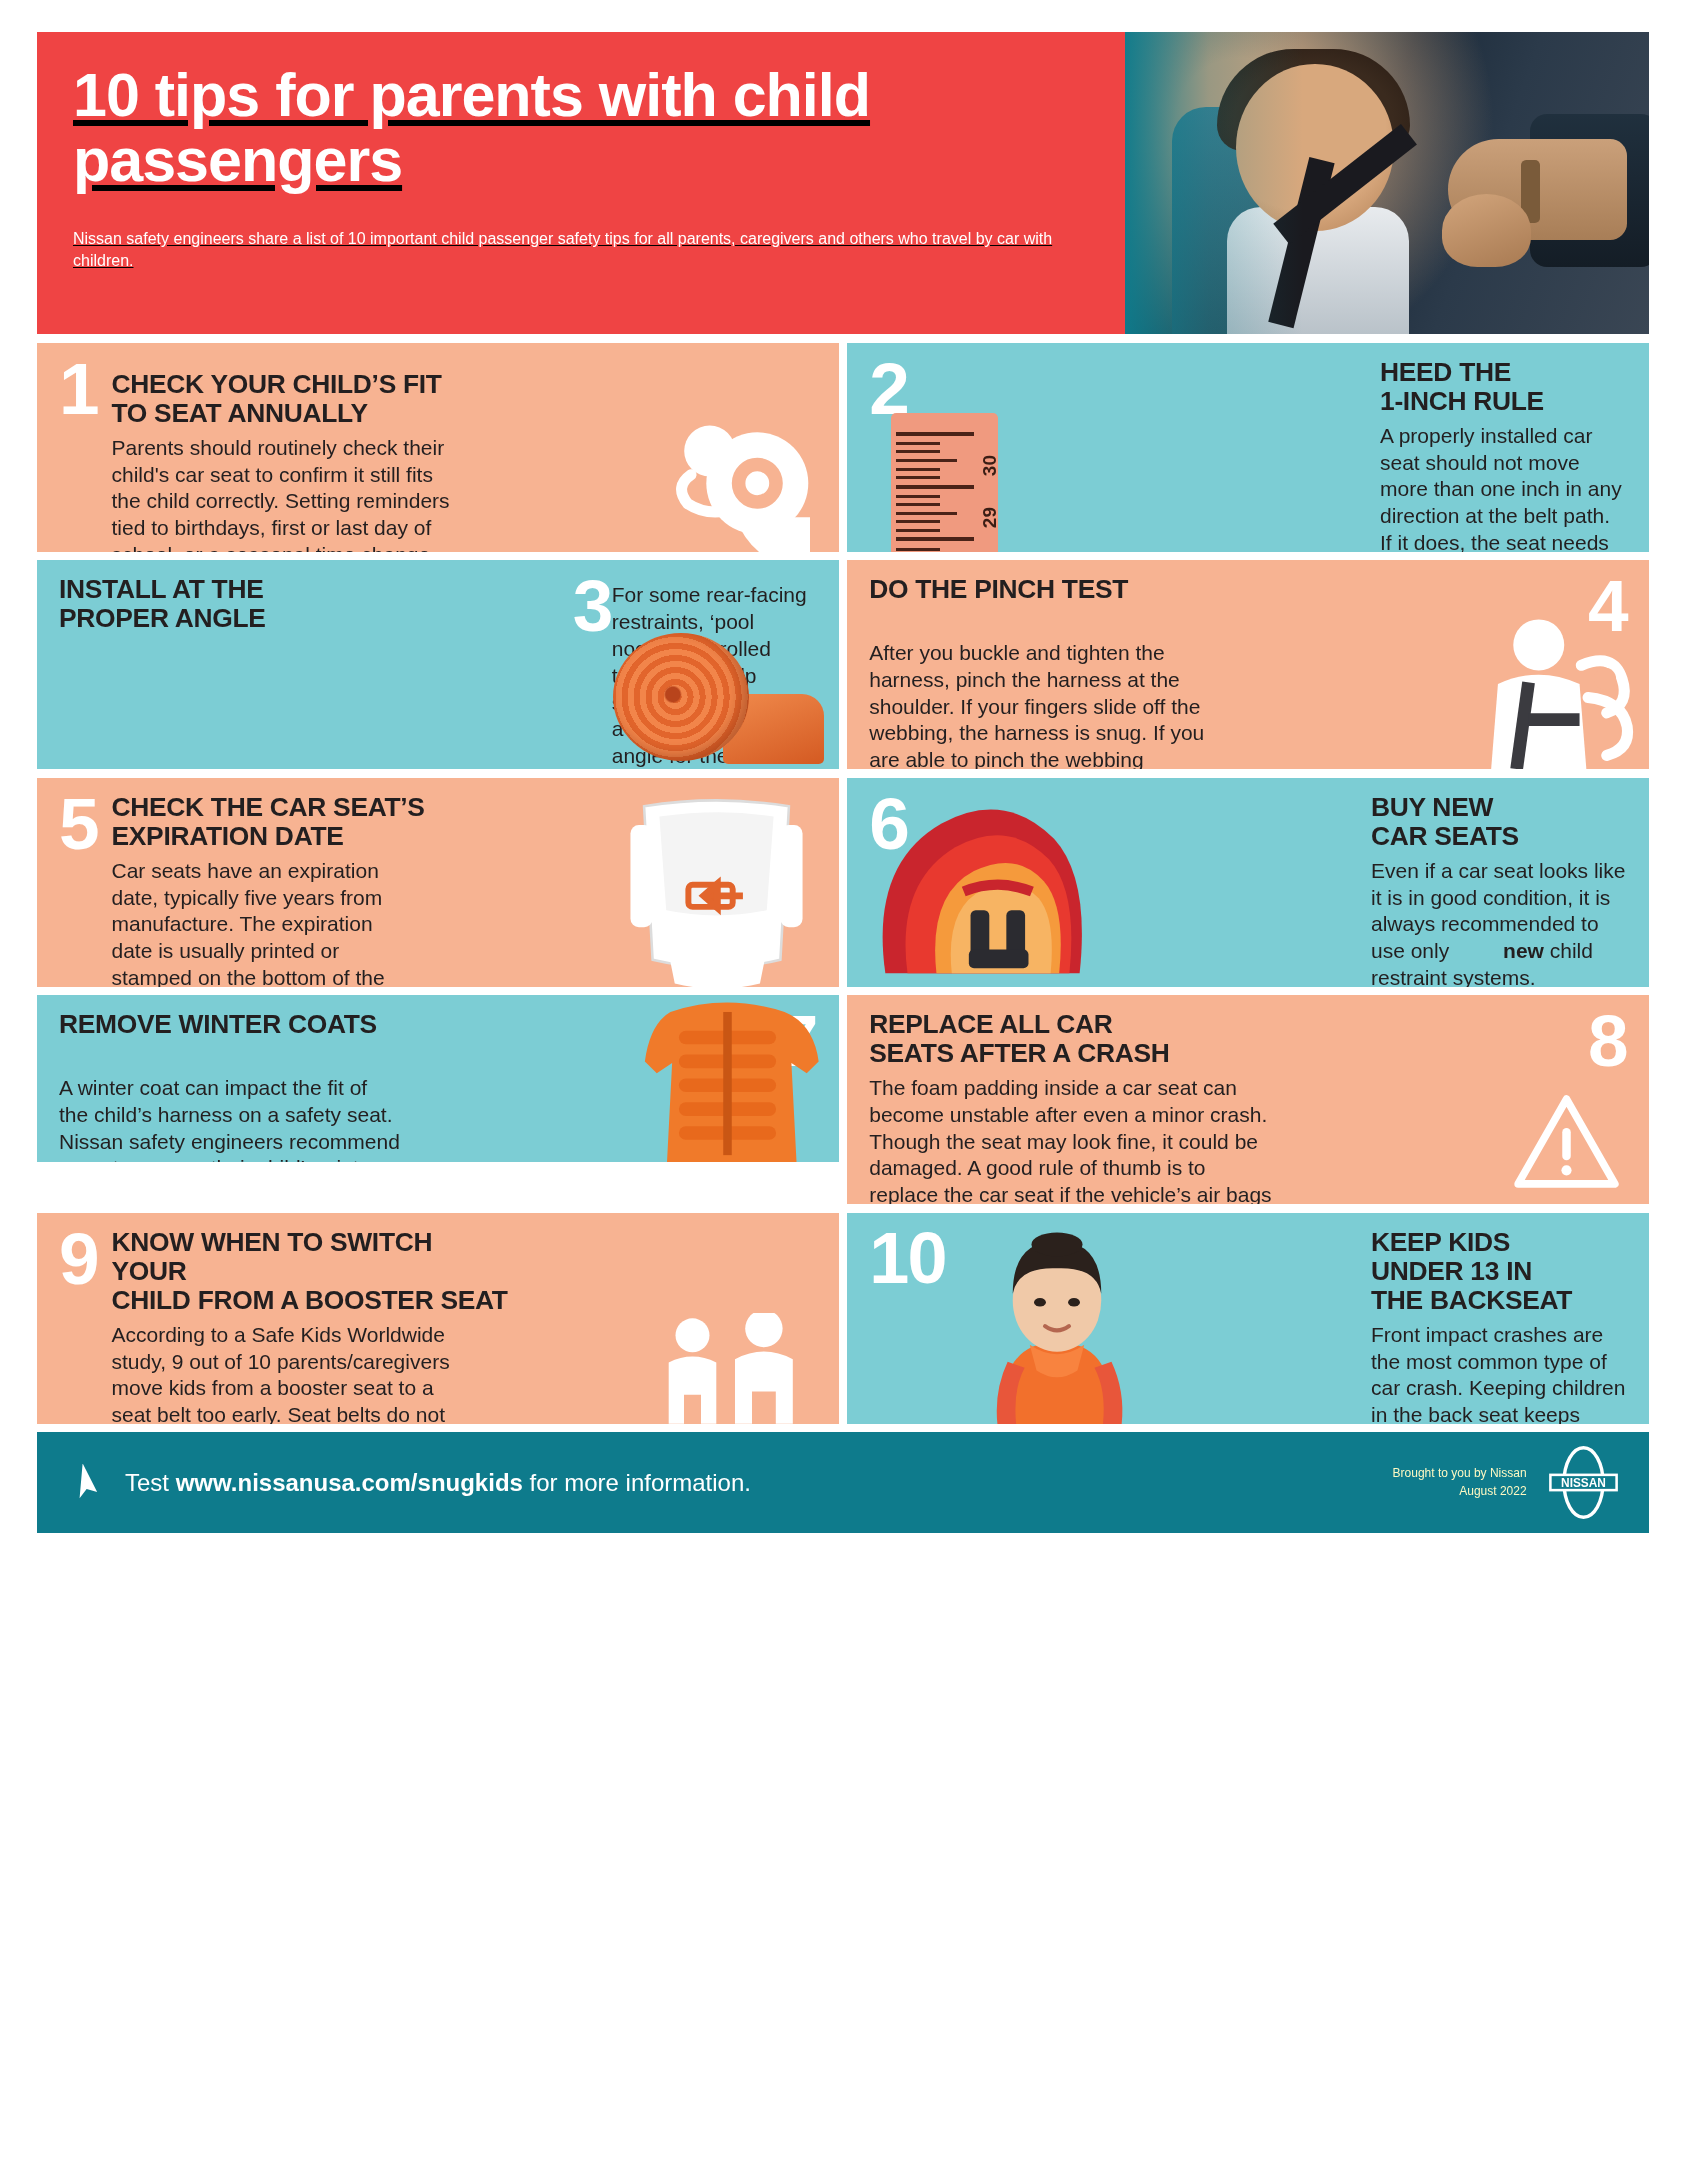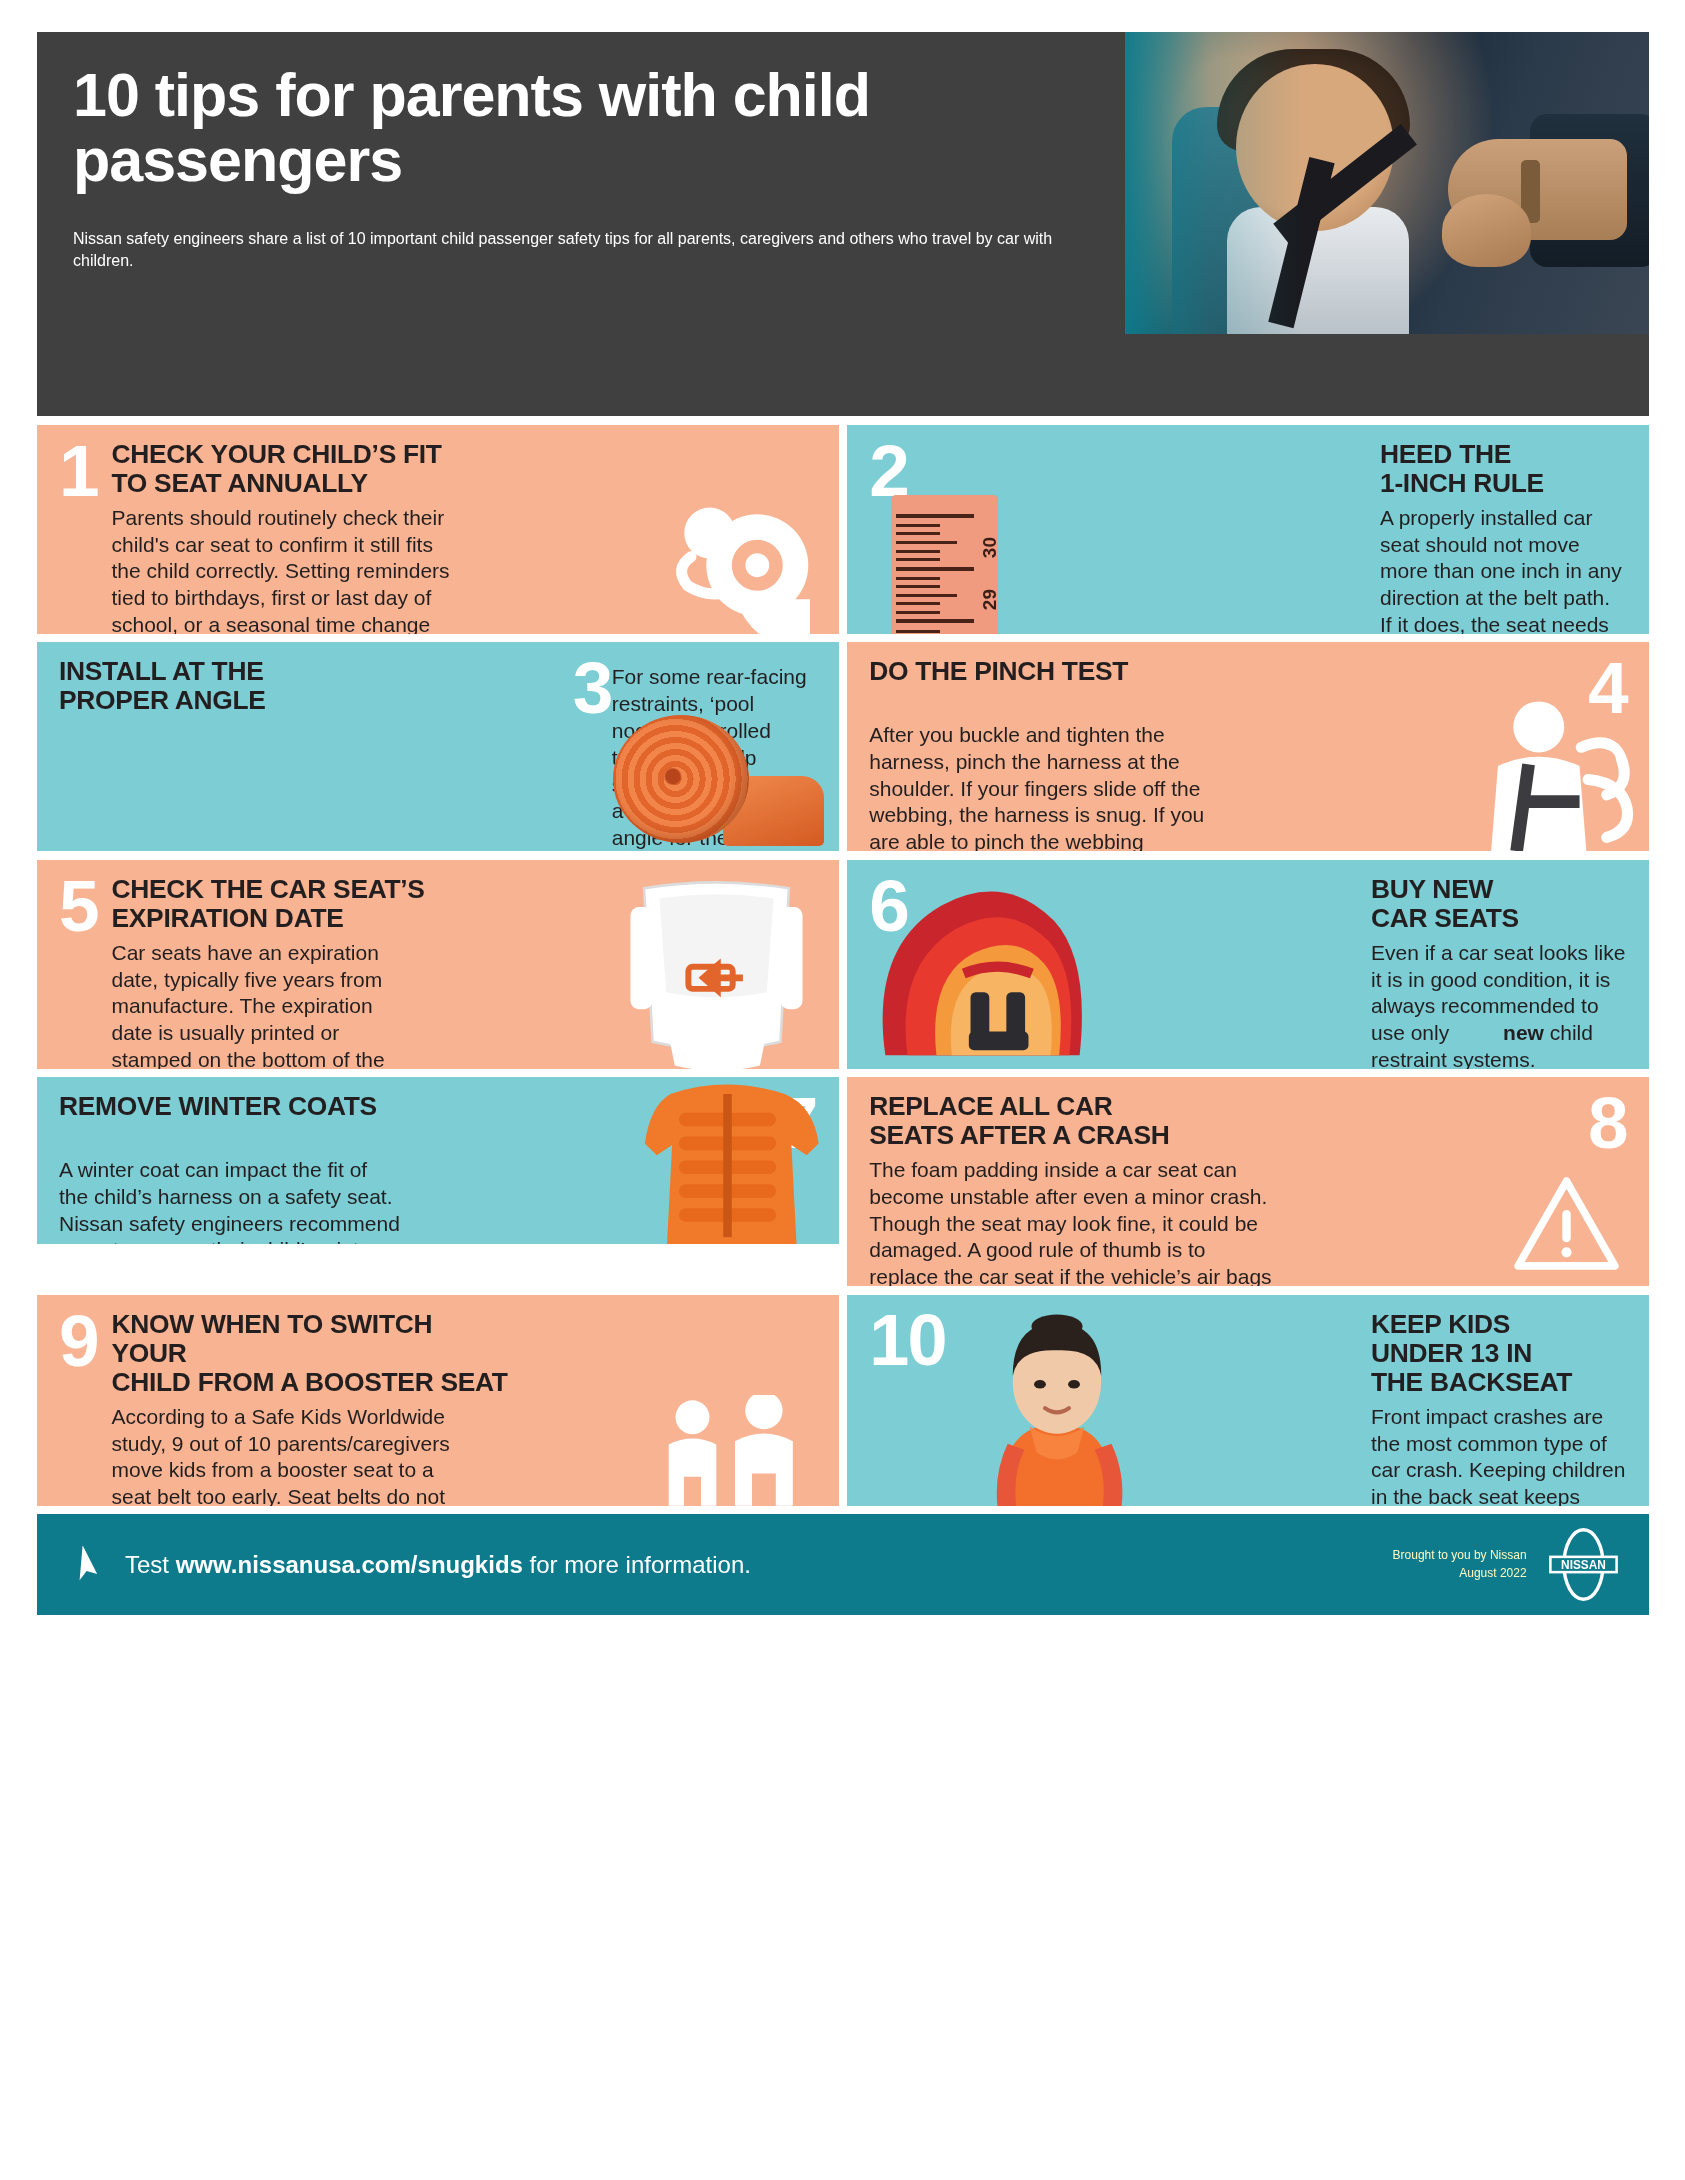--- a/index.html
+++ b/index.html
@@ -12,24 +12,25 @@
     position: relative;
     width: 1686px;
     height: 2181px;
     background: #ffffff;
     padding: 32px 37px 34px 37px;
   }
 
   
   .header {
     position: relative;
-    height: 384px;
-    background: #404040;
+    height: 302px;
+    background: #ef4444;
     overflow: hidden;
     display: flex;
+    text-decoration: underline;
   }
   .header-text {
     position: relative;
     z-index: 3;
     padding: 31px 0 0 36px;
     width: 1099px;
   }
   .header-title {
     color: #ffffff;
     font-size: 61px;
@@ -248,21 +249,21 @@
         <svg viewBox="0 0 200 170" width="170" height="145">
           <circle cx="118" cy="80" r="60" fill="#ffffff"></circle>
           <circle cx="118" cy="80" r="22" fill="none" stroke="#f7b392" stroke-width="16"></circle>
           <circle cx="62" cy="42" r="30" fill="#ffffff"></circle>
           <path d="M40 70 Q20 84 36 104 Q60 120 92 110" fill="none" stroke="#ffffff" stroke-width="13" stroke-linecap="round"></path>
           <path d="M92 120 Q104 152 130 168 L180 170 L180 120 Z" fill="#ffffff"></path>
         </svg>
       </div>
       <div class="c-pad" style="gap:13.6px;">
         <div class="num">1</div>
-        <div class="col-text" style="width:358px;">
+        <div class="col-text" style="width:358px;margin-top:12px;">
           <div class="title">
             <div>CHECK YOUR CHILD’S FIT</div>
             <div>TO SEAT ANNUALLY</div>
           </div>
           <div class="body" style="max-width:341px;">Parents should routinely check their child's car seat to confirm it still fits the child correctly. Setting reminders tied to birthdays, first or last day of school, or a seasonal time change can help parents remember to do this often.</div>
         </div>
       </div>
     </div>
 
     <div class="card c-teal" style="height:209px">

